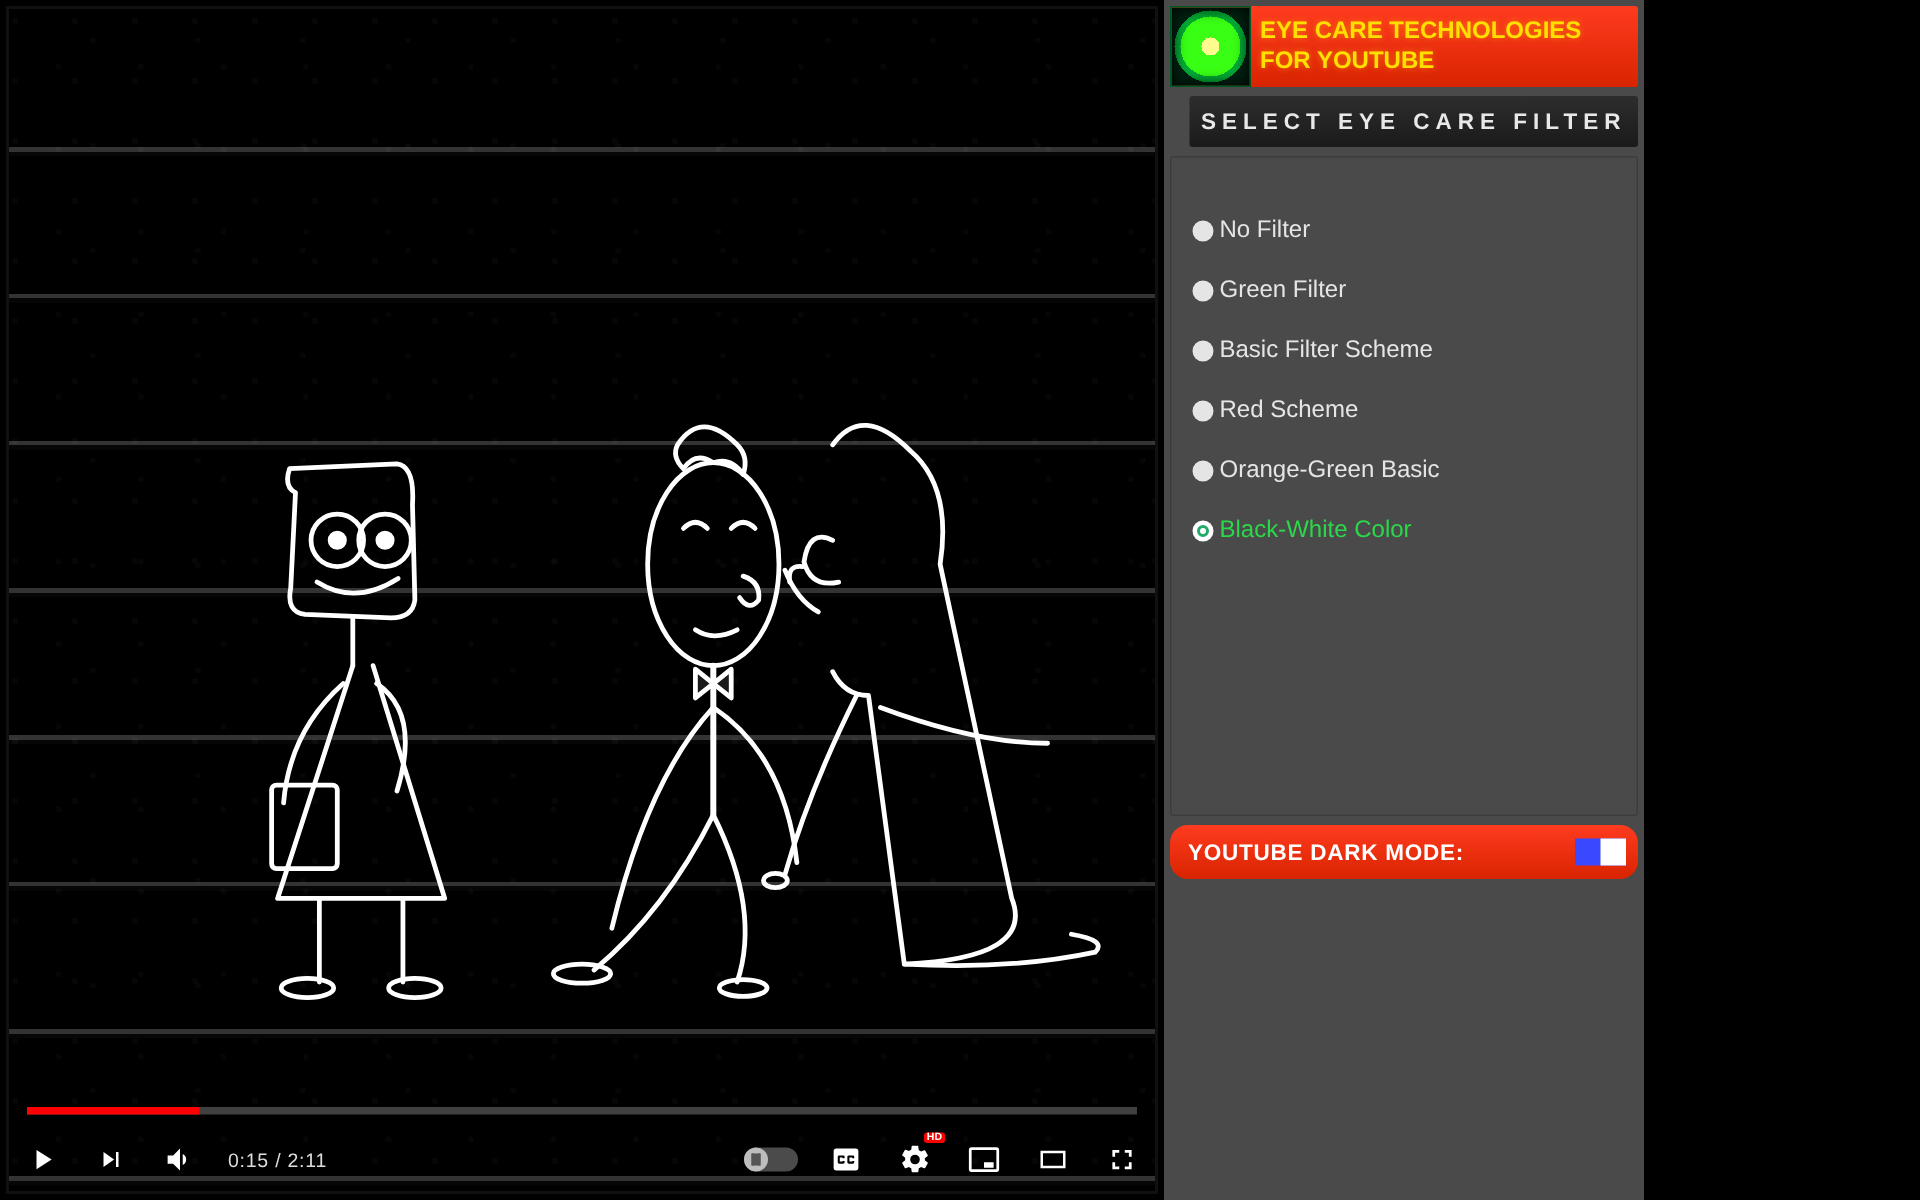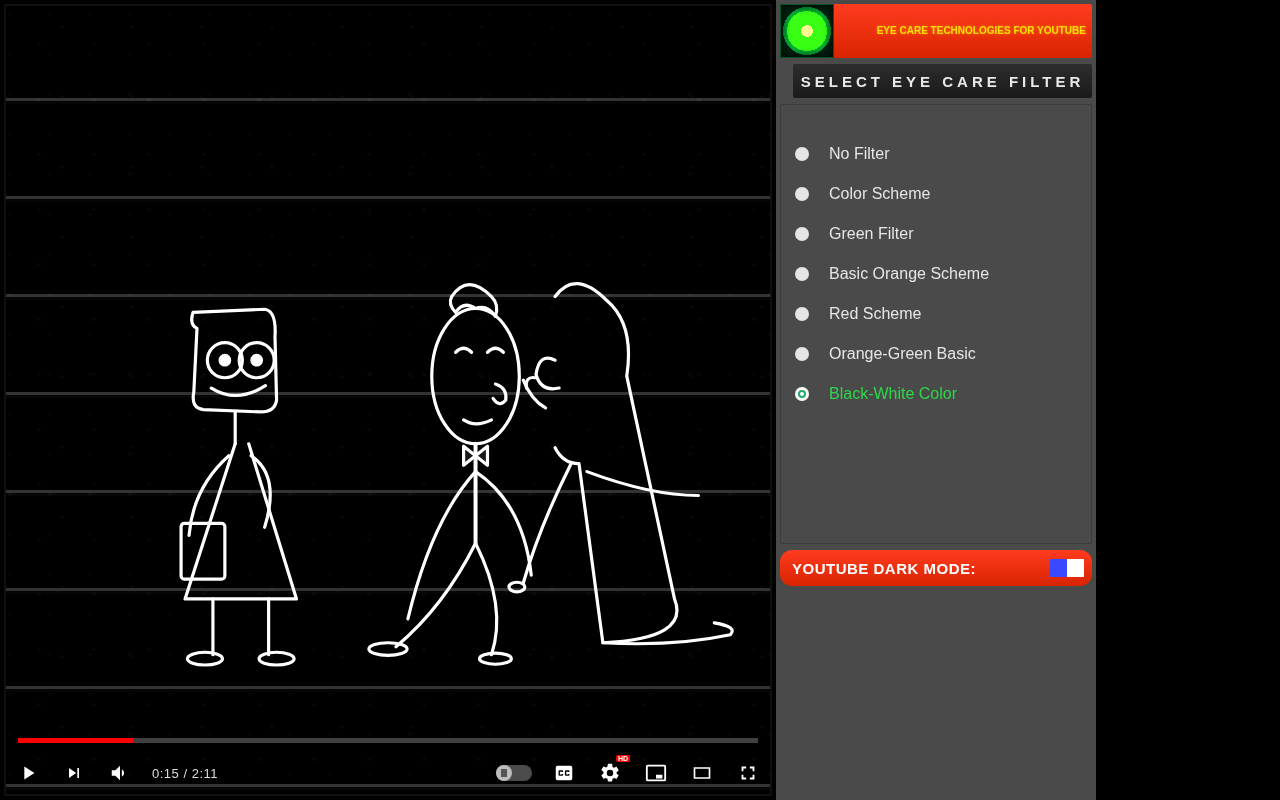--- a/index.html
+++ b/index.html
@@ -73,38 +73,38 @@
     display: flex; align-items: center; height: 54px;
     background: linear-gradient(#ff3b1f, #d82400);
     border-radius: 2px;
   }
   .brand .logo {
     width: 54px; height: 54px; flex: none;
     background: radial-gradient(circle at 50% 50%, #fffb8f 0 6px, #39ff14 6px 20px, #0a3 20px 24px, #021 24px);
     border: 1px solid #052; box-shadow: inset 0 0 10px #000;
   }
   .brand .title {
-    flex: 1; text-align: right; font-weight: bold; color: #ffe000;
-    font-size: 10px; line-height: 1.25; padding: 0 6px;
+    flex: 1; text-align: left; font-weight: bold; color: #ffe000;
+    font-size: 16px; line-height: 1.25; padding: 0 6px;
     text-shadow: 0 0 4px rgba(255,230,0,.4);
   }
   .select-bar {
     height: 34px; display: flex; align-items: center; justify-content: center;
     background: linear-gradient(#2d2d2d, #1a1a1a);
     color: #e8e8e8; font-size: 15px; letter-spacing: 4px; font-weight: 600;
     border-radius: 2px;
     margin-left: 13px;
   }
   .filters {
     flex: none; background: #4a4a4a; padding: 40px 6px 60px 14px;
     display: flex; flex-direction: column; gap: 22px;
     border: 1px solid #3d3d3d; border-radius: 2px;
     min-height: 440px;
   }
-  .radio-row { display: flex; align-items: center; gap: 20px; font-size: 16px; color: #e5e5e5; cursor: pointer;}
+  .radio-row { display: flex; align-items: center; gap: 4px; font-size: 16px; color: #e5e5e5; cursor: pointer;}
   .radio {
     width: 14px; height: 14px; border-radius: 50%;
     background: #e5e5e5; flex: none; position: relative;
   }
   .radio.selected { background: #fff; }
   .radio.selected::after {
     content: ""; position: absolute; inset: 3px; border: 2px solid #2a6; border-radius: 50%;
   }
   .radio-row.selected .label { color: #2bd84a; }
 
@@ -262,29 +262,25 @@
     </div>
     <div class="select-bar">SELECT EYE CARE FILTER</div>
 
     <div class="filters" id="filters">
         <div class="radio-row">
           <div class="radio"></div>
           <span class="label">No Filter</span>
         </div>
         <div class="radio-row">
           <div class="radio"></div>
-          <span class="label">Color Scheme</span>
-        </div>
-        <div class="radio-row">
-          <div class="radio"></div>
           <span class="label">Green Filter</span>
         </div>
         <div class="radio-row">
           <div class="radio"></div>
-          <span class="label">Basic Orange Scheme</span>
+          <span class="label">Basic Filter Scheme</span>
         </div>
         <div class="radio-row">
           <div class="radio"></div>
           <span class="label">Red Scheme</span>
         </div>
         <div class="radio-row">
           <div class="radio"></div>
           <span class="label">Orange-Green Basic</span>
         </div>
         <div class="radio-row selected">

